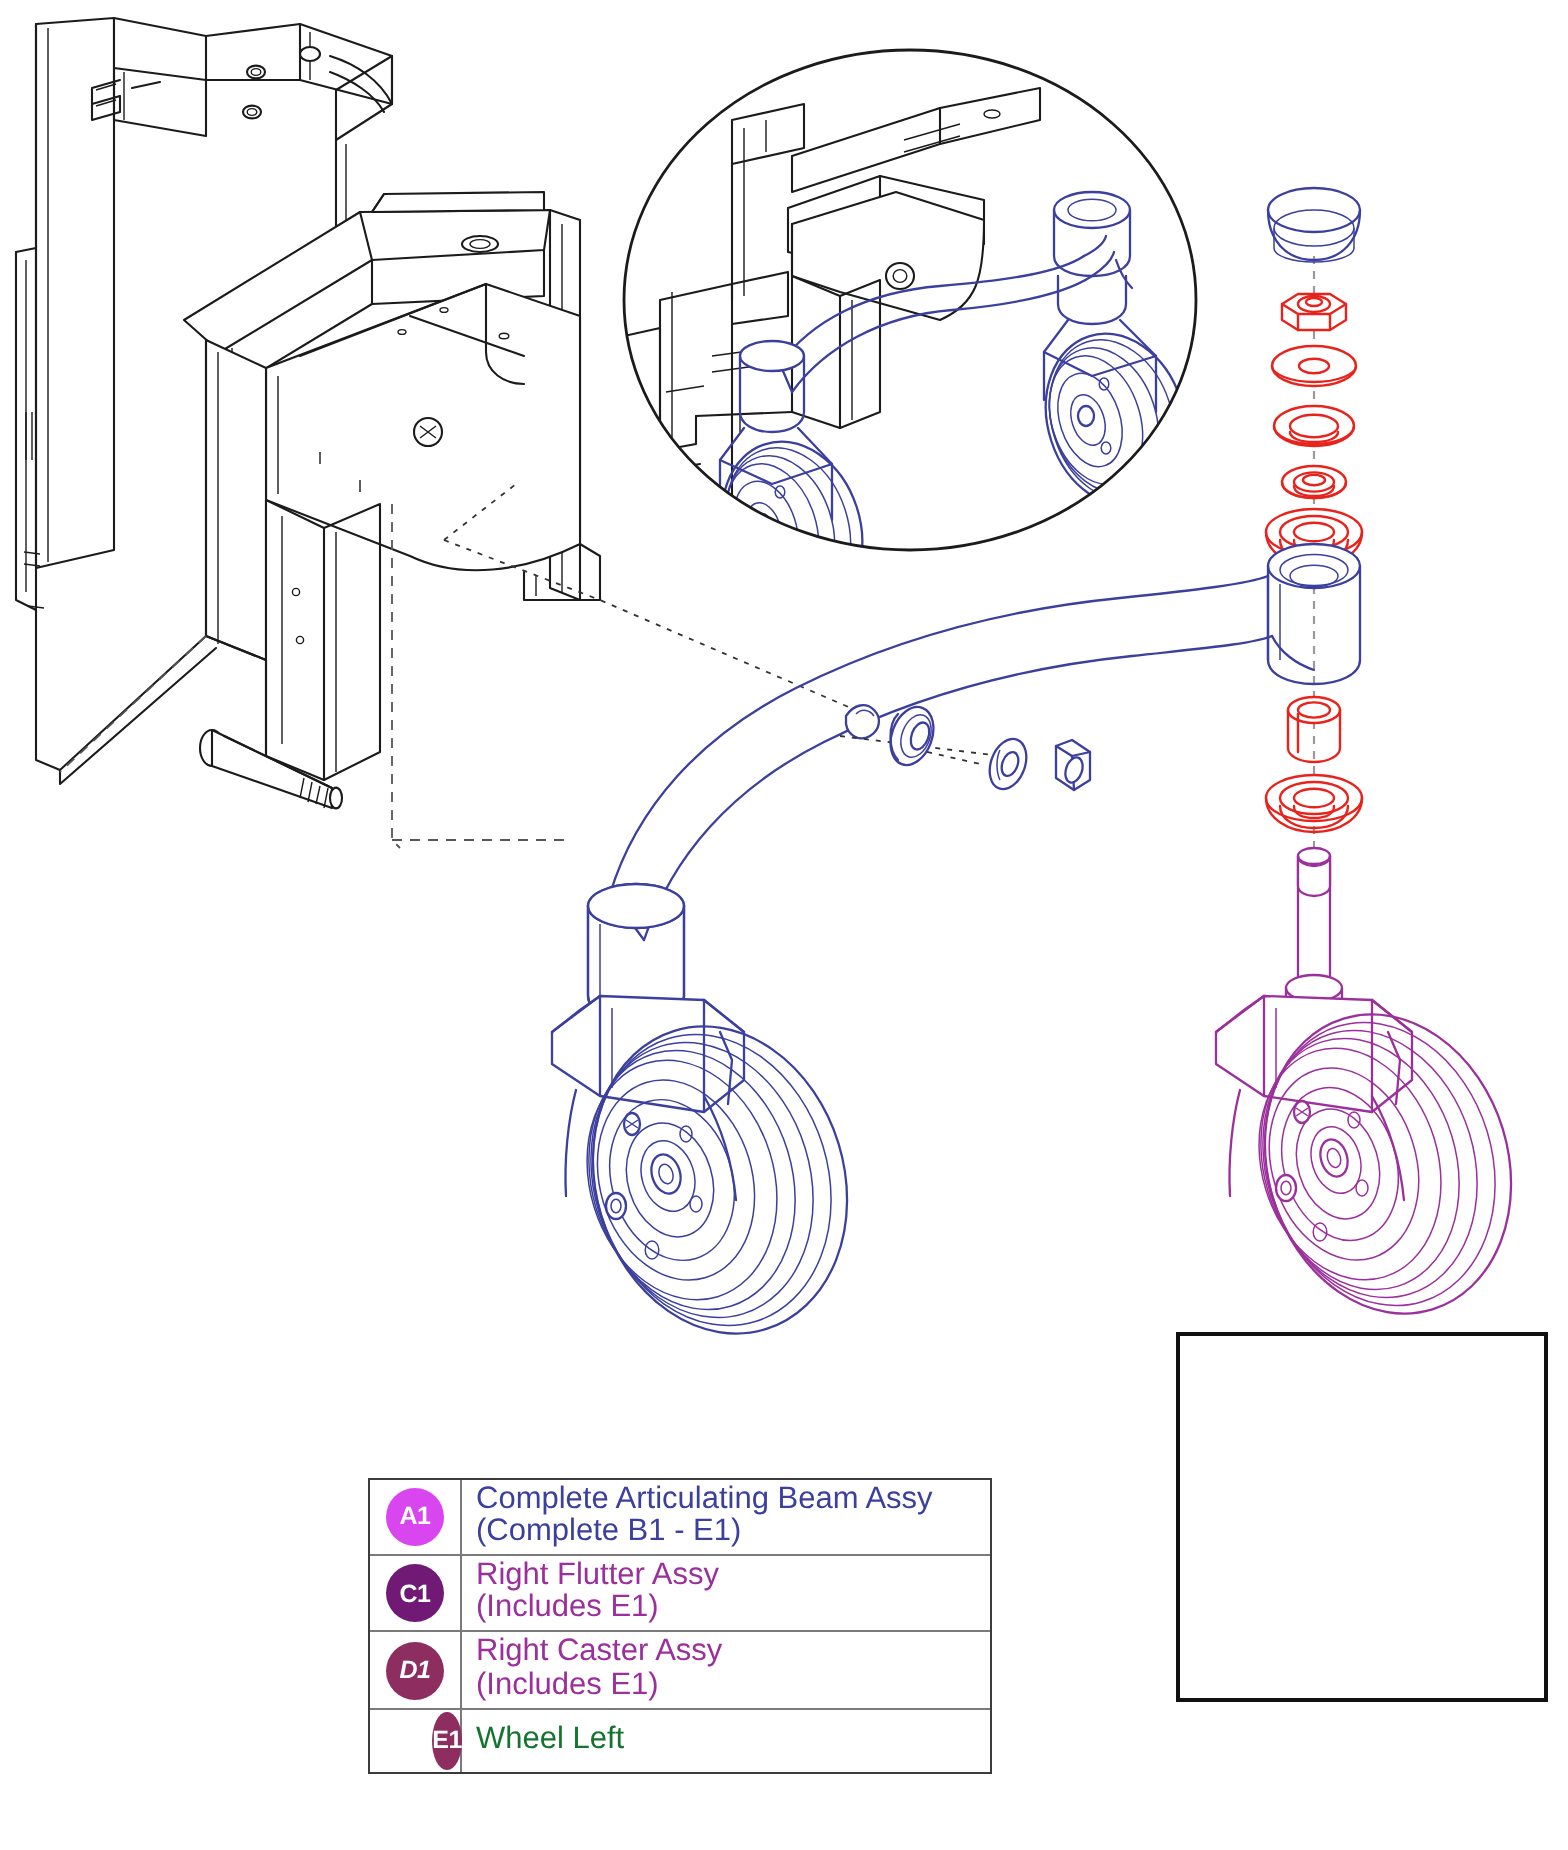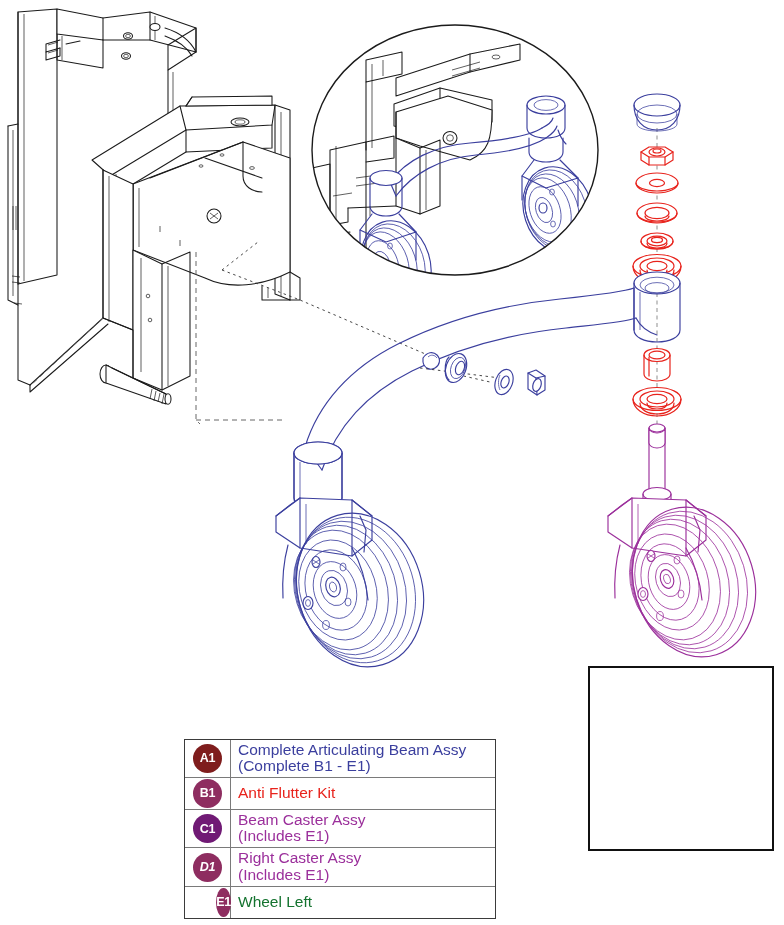--- a/index.html
+++ b/index.html
@@ -532,43 +532,35 @@
       <ellipse class="gt" cx="654" cy="789" rx="2.2" ry="2.8"></ellipse>
     </g>
   </svg>
 
   <div id="wheel-inset-box"></div>
 
   <div id="legend">
 
     <div class="legend-row">
       <div class="legend-badge-cell">
-        <div class="badge" style="background: #7f1d1d; color: rgb(255, 255, 255);">A1</div>
+        <div class="badge" style="background: #d946ef; color: rgb(255, 255, 255);">A1</div>
       </div>
       <div class="legend-label-cell">
         <span class="l1" style="color:#3b3f9e">Complete Articulating Beam Assy</span>
         <span class="l2" style="color:#3b3f9e">(Complete B1 - E1)</span>
       </div>
     </div>
 
-    <div class="legend-row">
-      <div class="legend-badge-cell">
-        <div class="badge" style="background: rgb(142, 45, 96); color: rgb(255, 255, 255);">B1</div>
-      </div>
-      <div class="legend-label-cell">
-        <span class="l1" style="color:#e8231c">Anti Flutter Kit</span>
-      </div>
-    </div>
 
     <div class="legend-row">
       <div class="legend-badge-cell">
         <div class="badge" style="background: #701a75; color: rgb(255, 255, 255);">C1</div>
       </div>
       <div class="legend-label-cell">
-        <span class="l1" style="color:#9b2f9b">Beam Caster Assy</span>
+        <span class="l1" style="color:#9b2f9b">Right Flutter Assy</span>
         <span class="l2" style="color:#9b2f9b">(Includes E1)</span>
       </div>
     </div>
 
     <div class="legend-row">
       <div class="legend-badge-cell">
         <div class="badge" style="background: rgb(142, 45, 96); color: rgb(255, 255, 255); font-style: italic;">D1</div>
       </div>
       <div class="legend-label-cell">
         <span class="l1" style="color:#9b2f9b">Right Caster Assy</span>

